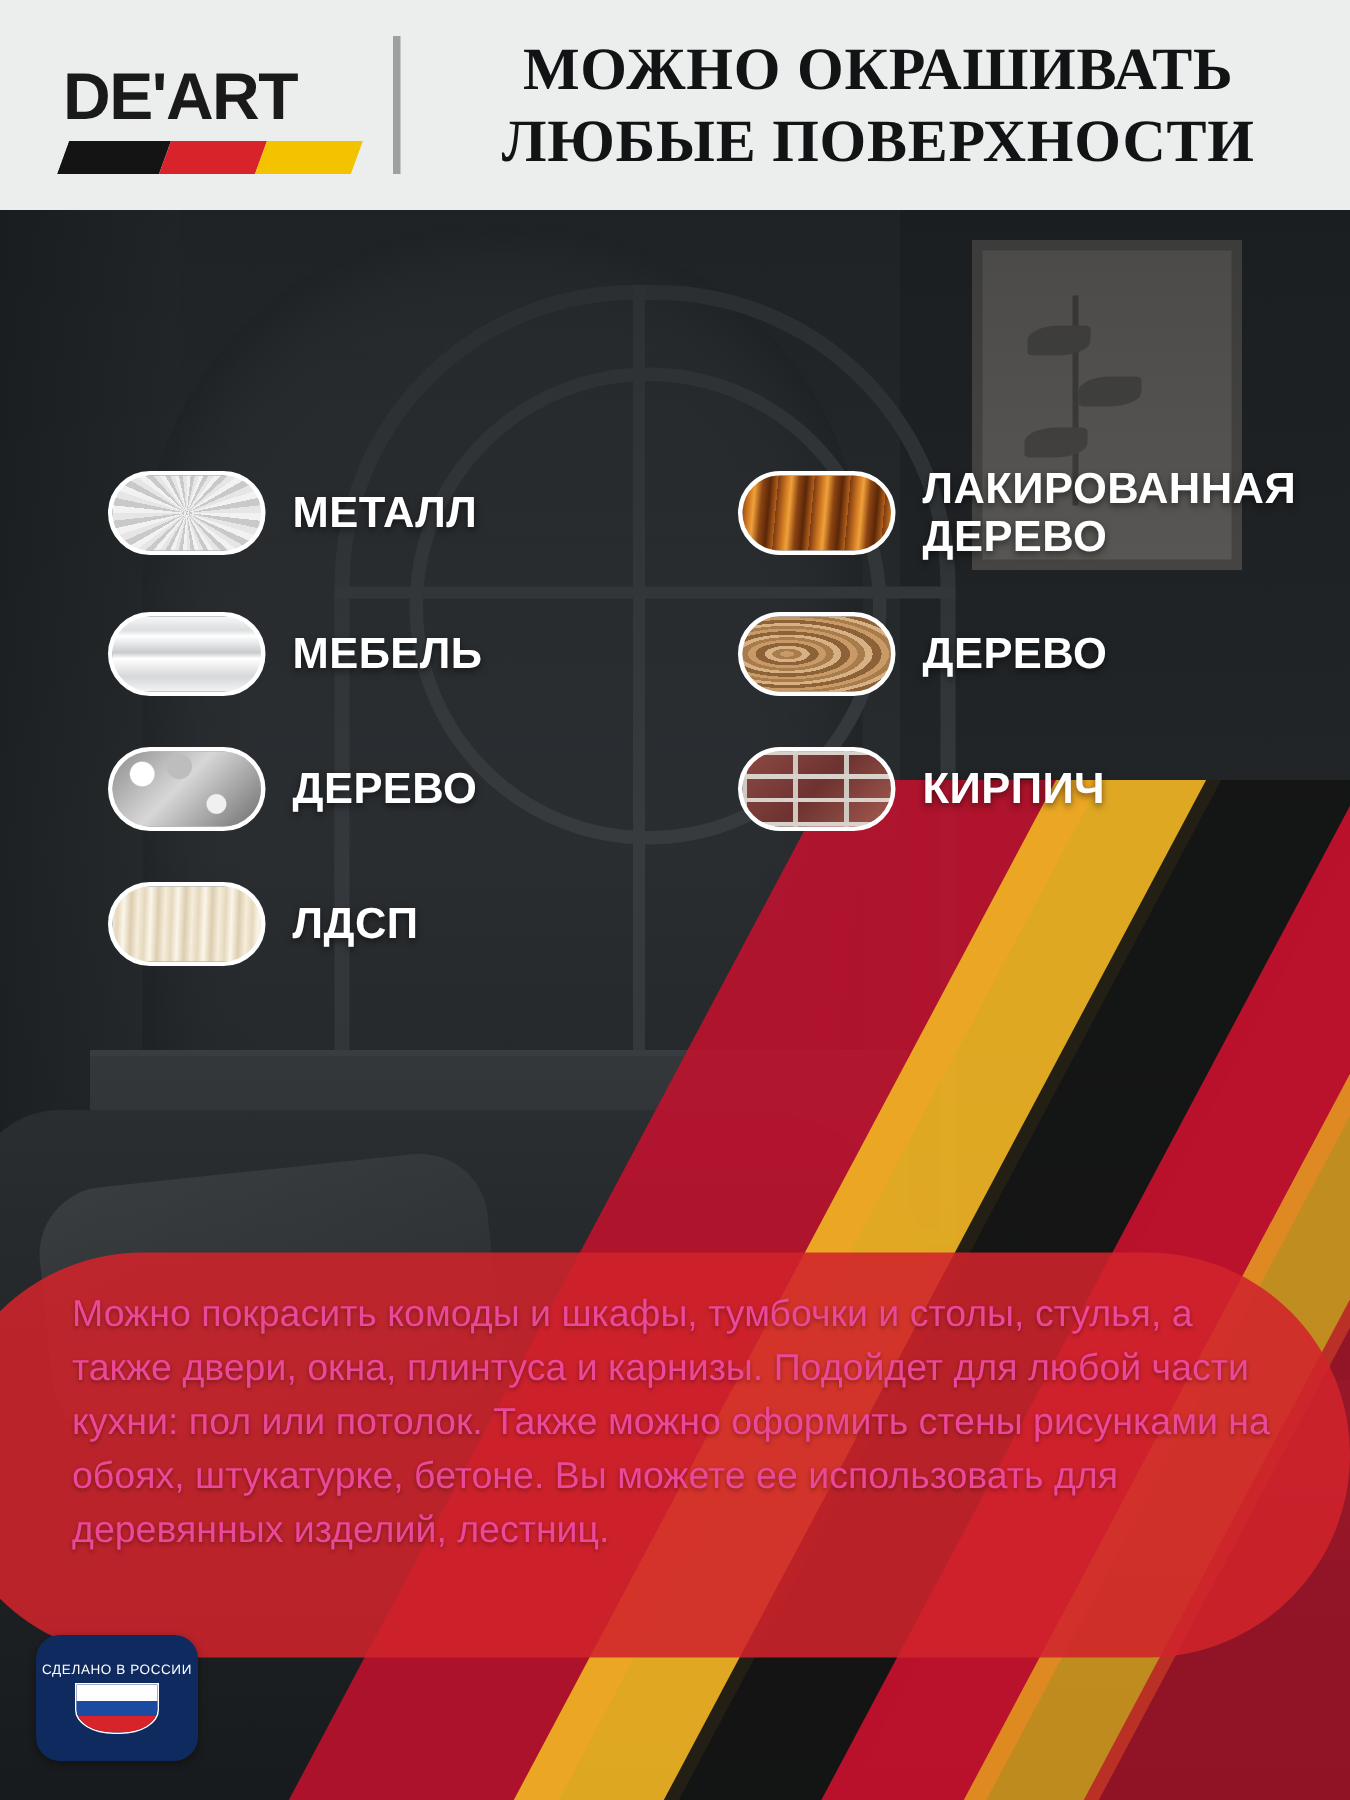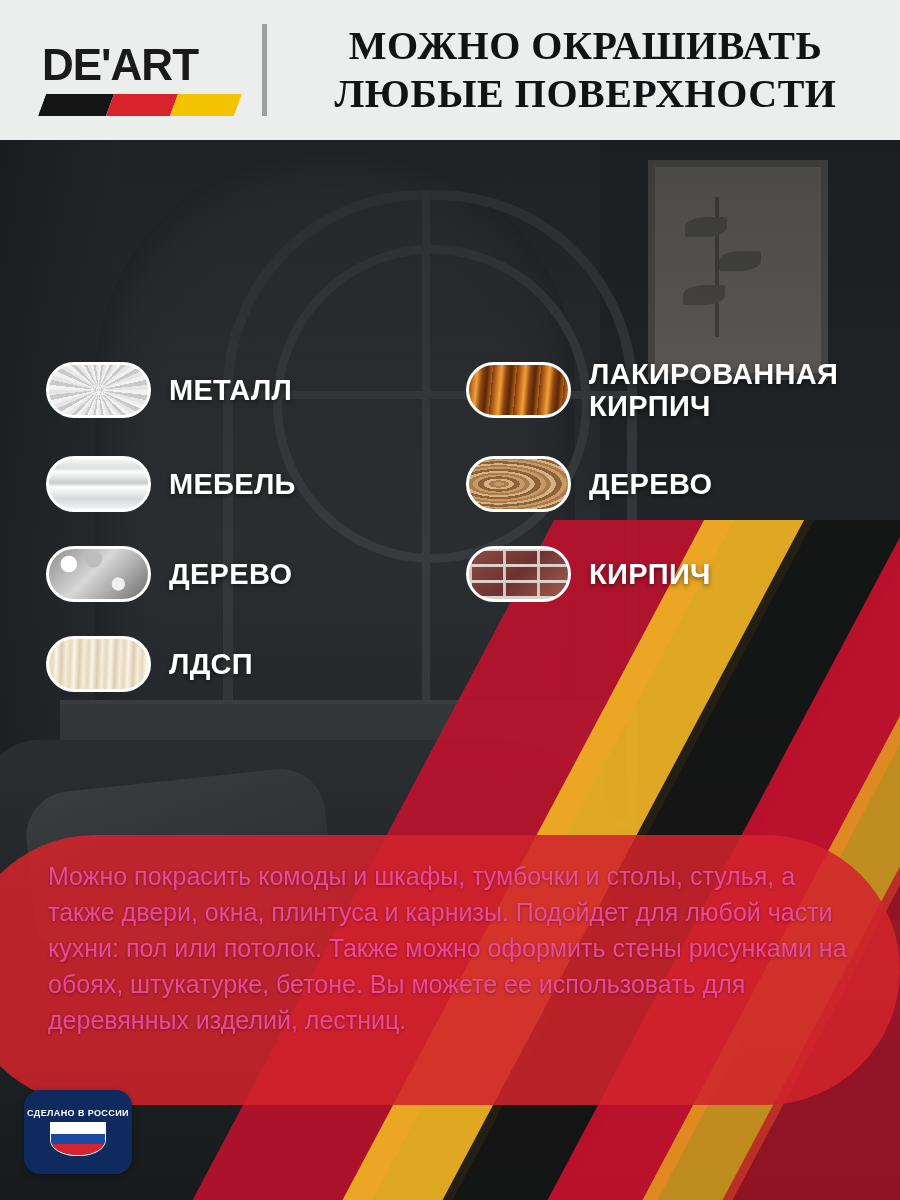--- a/index.html
+++ b/index.html
@@ -227,23 +227,22 @@
   
   .surfaces {
     position: absolute;
     left: 0; top: 310px;
     width: 795px;
     z-index: 4;
     display: grid;
     grid-template-columns: 420px 420px;
     column-gap: 0px;
     row-gap: 34px;
-    padding-left: 46px;
+    padding-left: 72px;
     box-sizing: border-box;
-    margin-top: 48px;
   }
   .surface {
     display: flex;
     align-items: center;
     gap: 18px;
   }
   .swatch {
     width: 105px;
     height: 56px;
     border-radius: 28px;
@@ -339,21 +338,21 @@
     z-index: 7;
     display: flex;
     flex-direction: column;
     align-items: center;
     justify-content: center;
     box-shadow: 0 2px 6px rgba(0,0,0,.4);
   }
   .badge-text {
     color: #ffffff;
     font-size: 9px;
-    font-weight: bold;
+    font-weight: normal;
     letter-spacing: .4px;
     margin-bottom: 4px;
     text-align: center;
   }
   .badge-flag {
     width: 56px; height: 34px;
     border-radius: 0 0 26px 26px / 0 0 16px 16px;
     overflow: hidden;
     display: flex;
     flex-direction: column;
@@ -420,21 +419,21 @@
   <div class="surfaces">
 
     <div class="surface">
       <div class="swatch tex-metal"></div>
       <div class="swatch-label">МЕТАЛЛ</div>
     </div>
 
     <div class="surface">
       <div class="swatch tex-lacquer"></div>
       <div class="swatch-label">ЛАКИРОВАННАЯ
-КИРПИЧ</div>
+ДЕРЕВО</div>
     </div>
 
     <div class="surface">
       <div class="swatch tex-plastic"></div>
       <div class="swatch-label">МЕБЕЛЬ</div>
     </div>
 
     <div class="surface">
       <div class="swatch tex-wood"></div>
       <div class="swatch-label">ДЕРЕВО</div>

